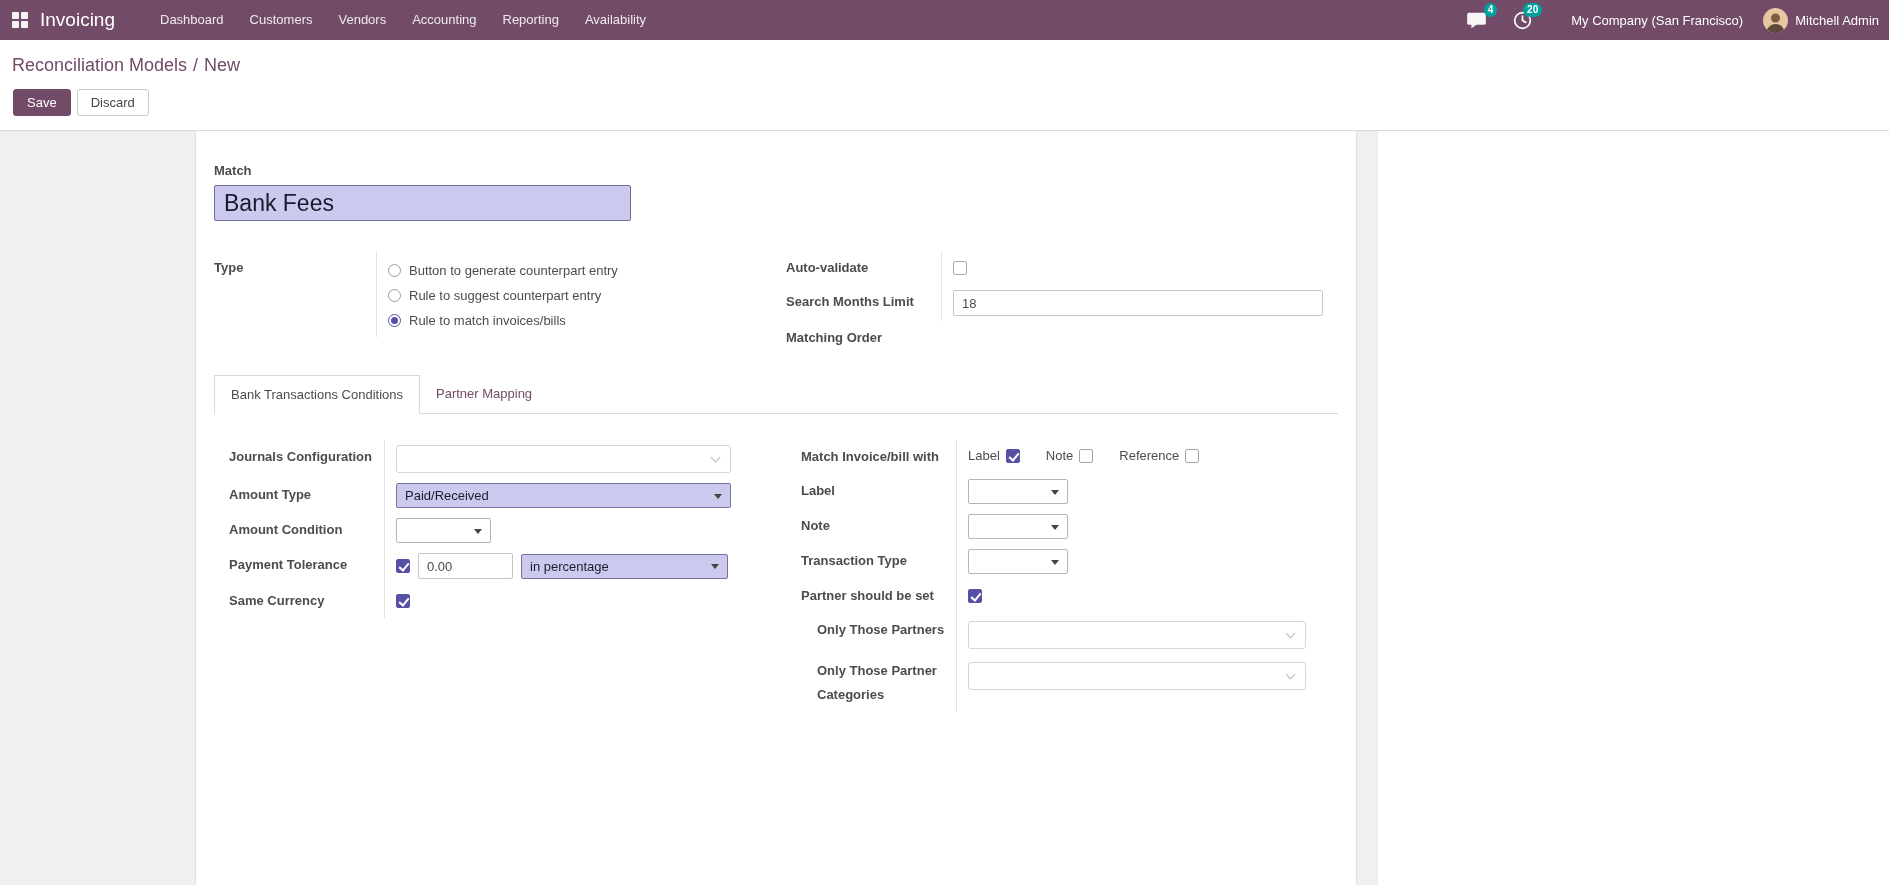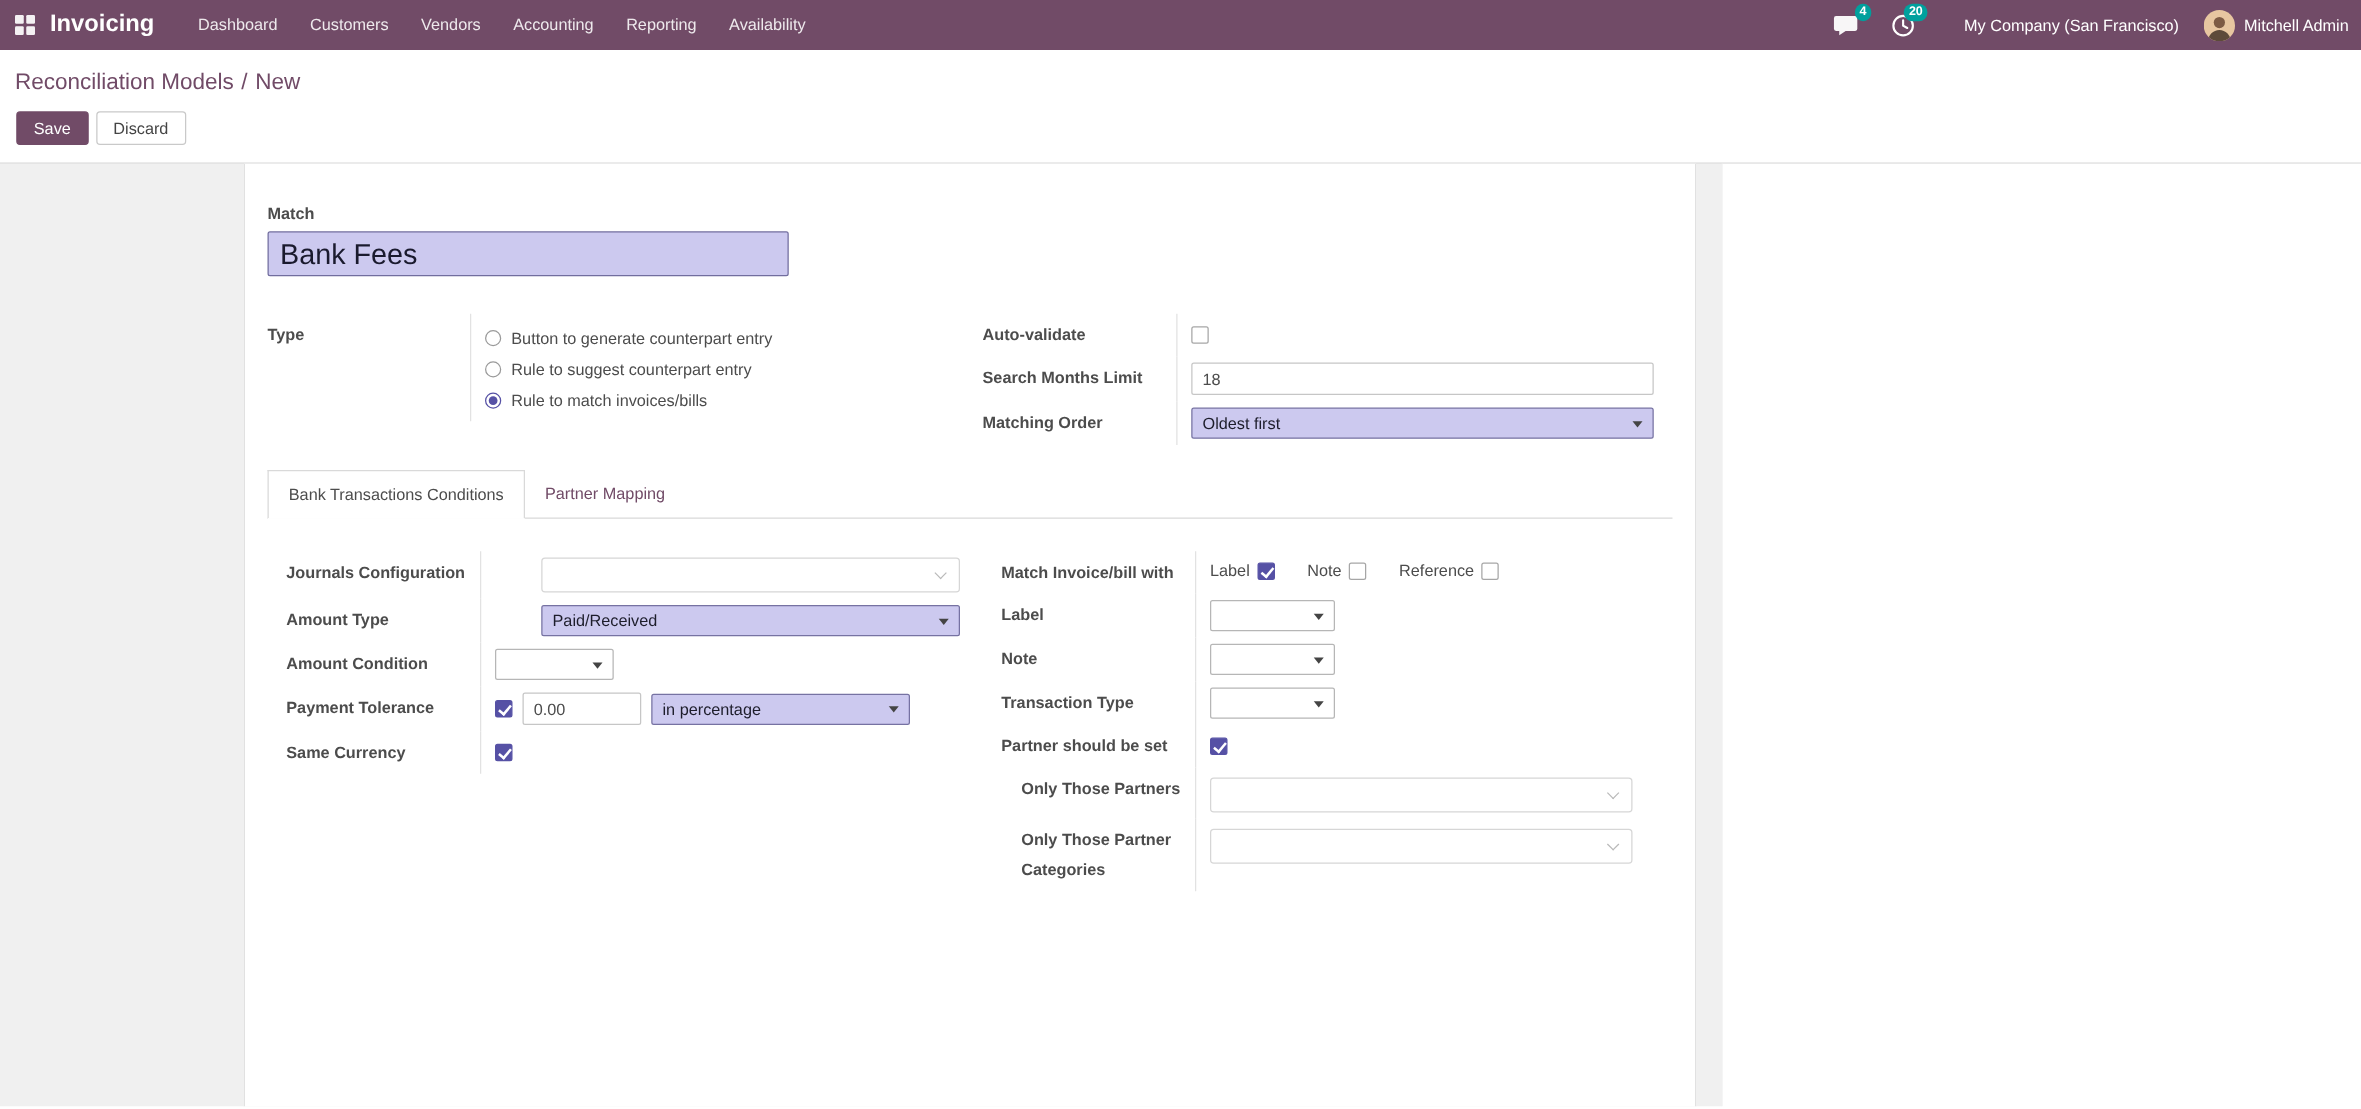--- a/index.html
+++ b/index.html
@@ -6,21 +6,21 @@
     --accent:#714B67; --badge:#00A09D; --highlight:#CCC9EF; --check:#5651A5;
   }
   *{box-sizing:border-box;}
   html,body{margin:0;padding:0;}
   body{width:1889px;height:887px;font-family:"Liberation Sans",sans-serif;background:#fff;overflow:hidden;}
 
   
   .navbar{height:40px;background:var(--accent);display:flex;align-items:center;padding:0 10px 0 12px;}
   .apps-icon{display:grid;grid-template-columns:7px 7px;grid-auto-rows:7px;gap:2px;margin-right:12px;cursor:pointer;}
   .apps-icon i{background:rgba(255,255,255,.92);border-radius:1px;display:block;}
-  .app-name{color:#fff;font-size:19px;font-weight:700;margin-right:22px;cursor:pointer;}
+  .app-name{color:#fff;font-size:19px;font-weight:400;margin-right:32px;cursor:pointer;}
   .nav-menu{display:flex;height:40px;}
   .nav-menu a{color:rgba(255,255,255,.88);font-size:13px;line-height:40px;padding:0 13px;cursor:pointer;text-decoration:none;}
   .nav-spacer{flex:1;}
   .nav-icon{position:relative;margin:0 13px;cursor:pointer;height:40px;display:flex;align-items:center;}
   .badge{position:absolute;top:3px;right:-10px;background:var(--badge);color:#fff;font-size:10px;font-weight:700;line-height:1;padding:2px 4px;border-radius:8px;min-width:9px;text-align:center;}
   .company{color:#fff;font-size:13px;margin:0 20px 0 26px;white-space:nowrap;cursor:pointer;}
   .avatar{width:25px;height:25px;border-radius:50%;overflow:hidden;margin-right:7px;flex-shrink:0;cursor:pointer;}
   .user{color:#ffffff;font-size:13px;white-space:nowrap;cursor:pointer;}
 
   
@@ -63,21 +63,21 @@
 
   .tinput{height:26px;border:1px solid #c6c6c6;border-radius:2px;background:#fff;font-size:13px;color:#4c4c4c;padding:1px 8px;font-family:inherit;}
 
   .sel{position:relative;height:25px;border:1px solid #7672a2;background:var(--highlight);border-radius:2px;display:flex;align-items:center;font-size:13px;color:#1d1d2b;padding:0 24px 0 8px;cursor:pointer;}
   .sel.plain{background:#fff;border-color:#b6b6b6;color:#4c4c4c;}
   .sel .caret{position:absolute;right:8px;top:50%;margin-top:-2px;width:0;height:0;border-left:4px solid transparent;border-right:4px solid transparent;border-top:5px solid #444;}
 
   .m2m{position:relative;height:28px;border:1px solid #d6d6d6;border-radius:3px;background:#fff;cursor:text;}
   .m2m .chev{position:absolute;right:11px;top:8px;width:7px;height:7px;border-right:1.6px solid #b9b9b9;border-bottom:1.6px solid #b9b9b9;transform:rotate(45deg);}
 
-  .w370{width:370px;} .w335{width:335px;margin-left:37px;} .w207{width:207px;} .w100{width:100px;} .w95{width:95px;} .w338{width:338px;}
+  .w370{width:370px;} .w335{width:335px;} .w207{width:207px;} .w100{width:100px;} .w95{width:95px;} .w338{width:338px;}
 
   .tabbar{display:flex;margin-top:20px;border-bottom:1px solid #d9d9d9;}
   .tab{font-size:13px;padding:11px 16px;cursor:pointer;}
   .tab.active{color:#4c4c4c;border:1px solid #d9d9d9;border-bottom:1px solid #fff;margin-bottom:-1px;background:#fff;}
   .tab.inactive{color:var(--accent);}
   .tabcontent{padding:26px 0 0 15px;display:grid;grid-template-columns:557px 1fr;align-items:start;}
 
   .trio{display:flex;align-items:center;gap:26px;font-size:13px;font-weight:400;color:#4c4c4c;}
   .trio .pair{display:flex;align-items:center;gap:6px;cursor:pointer;}
 </style>
@@ -168,26 +168,20 @@
         <div class="igroup right">
           <div class="lcell">Auto-validate</div>
           <div class="fcell">
             <span class="cb"></span>
           </div>
           <div class="lcell">Search Months Limit</div>
           <div class="fcell">
             <input class="tinput w370" value="18" style="">
           </div>
           <div class="lcell">Matching Order</div>
-          <div class="fcell">
-            <div class="sel w370">
-              <span>Oldest first</span>
-              <span class="caret"></span>
-            </div>
-          </div>
         </div>
       </div>
 
       <div class="tabbar">
         <div class="tab active">Bank Transactions Conditions</div>
         <div class="tab inactive">Partner Mapping</div>
       </div>
 
       <div class="tabcontent">
         <div class="igroup tabs-left">

